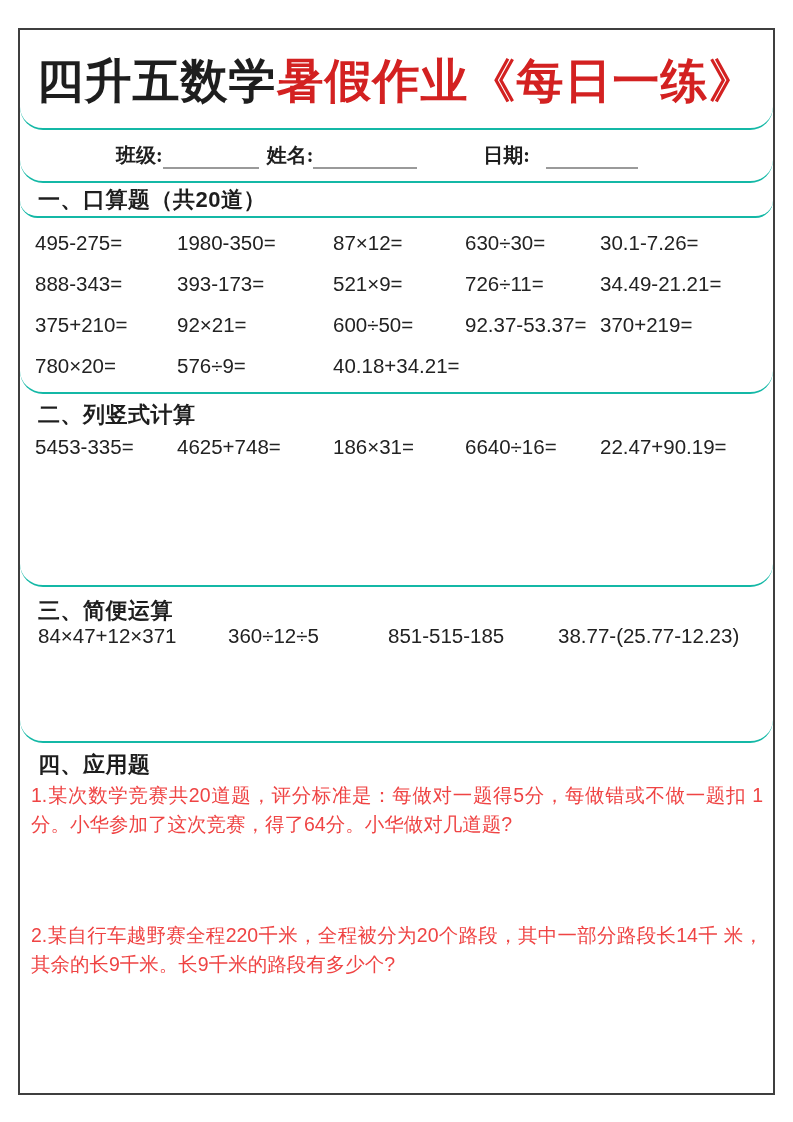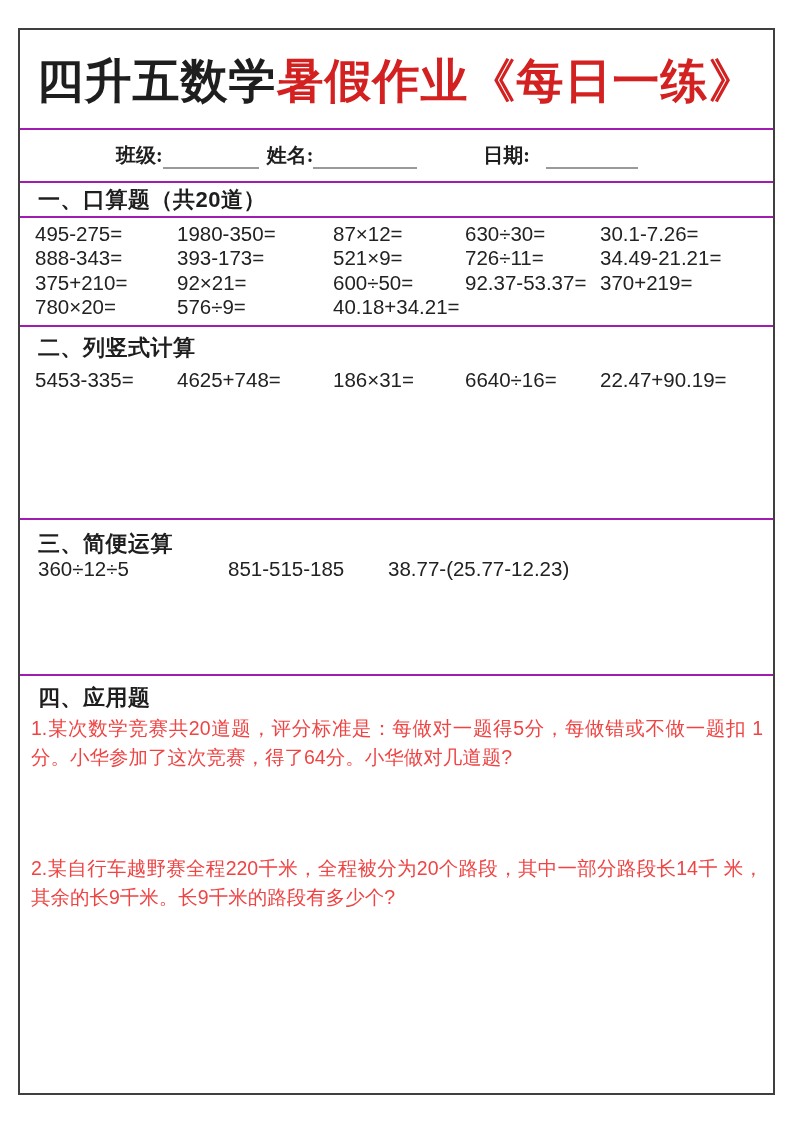--- a/index.html
+++ b/index.html
@@ -11,21 +11,21 @@
     color: #1e1e1e;
     overflow: hidden;
   }
   .frame {
     position: absolute;
     left: 18px; top: 28px;
     width: 757px; height: 1067px;
     border: 2px solid #3f3f3f;
     background: #ffffff;
   }
-  .divider-bottom { border-bottom: 2px solid #a21caf; }
+  .divider-bottom { border-bottom: 2px solid #14b8a6; border-radius: 23px; }
 
   
   .title-block {
     height: 100px;
     display: flex; align-items: center; justify-content: center;
     padding-top: 4px;
   }
   .title-text {
     font-size: 47px;
     font-weight: 900;
@@ -69,21 +69,21 @@
 
   
   .grid5 {
     display: grid;
     grid-template-columns: 142px 156px 132px 135px 1fr;
     padding-left: 15px;
     font-size: 20.5px;
     color: #222;
   }
   .sec1-problems {
-    height: 109px;
+    height: 176px;
     grid-template-rows: repeat(4, 1fr);
     align-items: center;
     padding-top: 4px; padding-bottom: 6px;
   }
   .sec2-problems {
     height: 35px;
     align-items: center;
   }
   .sec3-problems {
     display: grid;
@@ -154,20 +154,21 @@
     <span class="problem">5453-335=</span>
     <span class="problem">4625+748=</span>
     <span class="problem">186×31=</span>
     <span class="problem">6640÷16=</span>
     <span class="problem">22.47+90.19=</span>
   </div>
   <div class="workspace2 divider-bottom"></div>
 
   <div class="sec-header sec3-header">三、简便运算</div>
   <div class="sec3-problems">
+    <span class="problem">84×47+12×371</span>
     <span class="problem">360÷12÷5</span>
     <span class="problem">851-515-185</span>
     <span class="problem">38.77-(25.77-12.23)</span>
   </div>
   <div class="workspace3 divider-bottom"></div>
 
   <div class="sec-header sec4-header">四、应用题</div>
   <div class="word-problems">
     <p class="word-problem">1.某次数学竞赛共20道题，评分标准是：每做对一题得5分，每做错或不做一题扣 1分。小华参加了这次竞赛，得了64分。小华做对几道题?</p>
     <p class="word-problem second">2.某自行车越野赛全程220千米，全程被分为20个路段，其中一部分路段长14千 米，其余的长9千米。长9千米的路段有多少个?</p>

